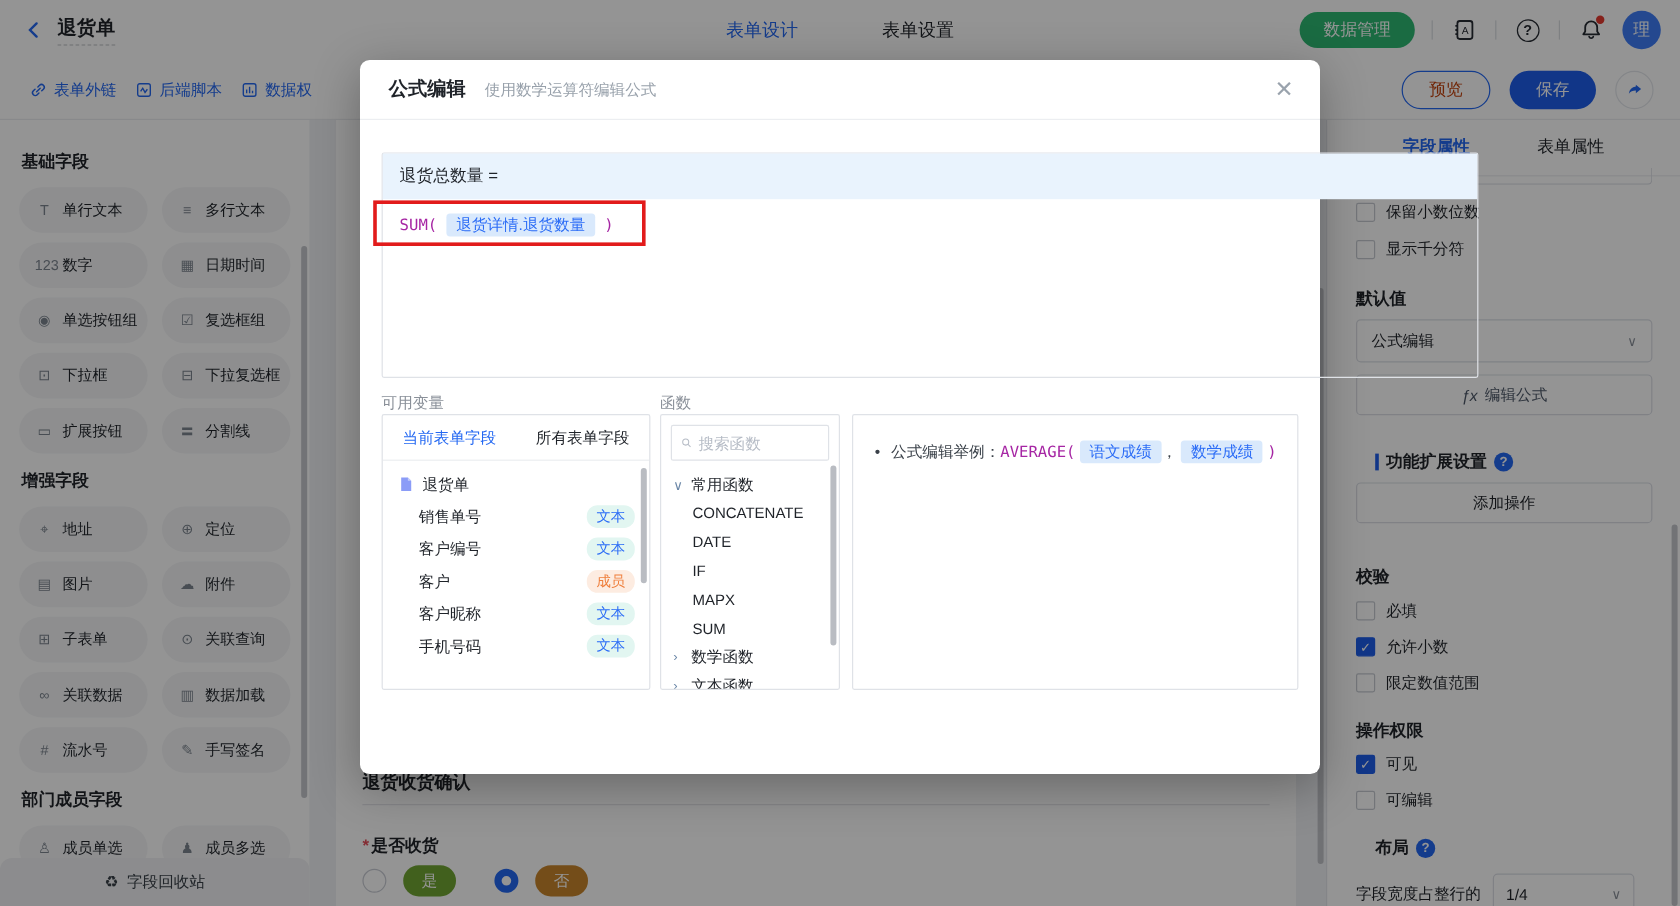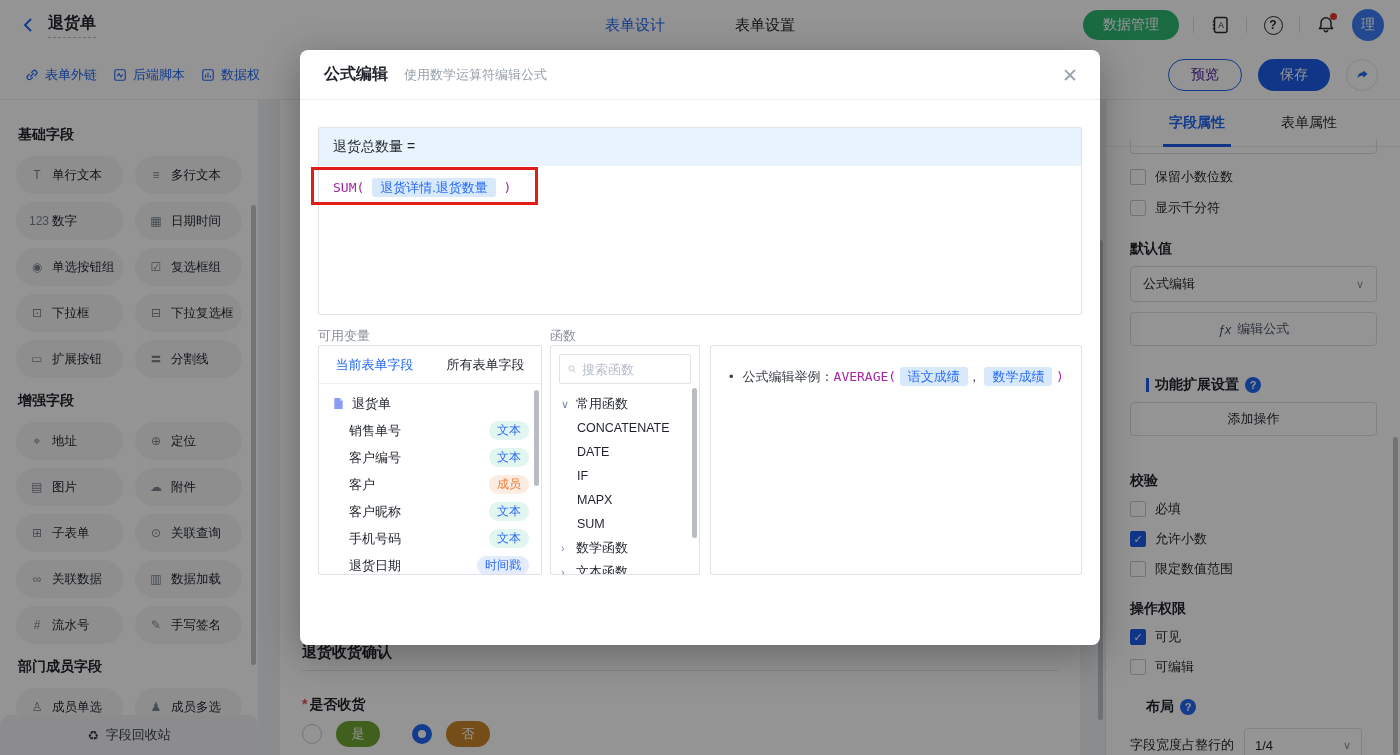--- a/index.html
+++ b/index.html
@@ -20,21 +20,21 @@
   .icon-btn { width:24px; height:24px; display:flex; align-items:center; justify-content:center; color:#272b33; cursor:pointer; position:relative; }
   .help-circle { width:19px; height:19px; border:1.5px solid #272b33; border-radius:50%; display:flex; align-items:center; justify-content:center; font-size:12px; font-weight:bold; }
   .red-dot { position:absolute; right:1px; top:0; width:7px; height:7px; background:#e5392f; border-radius:50%; }
   .avatar { width:32px; height:32px; border-radius:50%; background:#3f7df7; color:#fff; display:flex; align-items:center; justify-content:center; font-size:14px; cursor:pointer; }
 
   
   .toolbar { position:absolute; left:0; top:50px; width:1400px; height:50px; background:#fff; border-bottom:1px solid #ebedf0; z-index:1; }
   .tool-links { position:absolute; left:25px; top:0; height:50px; display:flex; align-items:center; gap:16px; }
   .tool-link { color:#2468f2; display:flex; align-items:center; gap:6px; cursor:pointer; white-space:nowrap; }
   .tool-actions { position:absolute; right:22px; top:0; height:50px; display:flex; align-items:center; gap:16px; }
-  .btn-preview { height:32px; padding:0 22px; border-radius:16px; background:#fff; border:1px solid #2468f2; color:#4c1d95; font-size:14px; cursor:pointer; }
+  .btn-preview { height:32px; padding:0 22px; border-radius:16px; background:#fff; border:1px solid #2468f2; color:#c2410c; font-size:14px; cursor:pointer; }
   .btn-save { height:32px; padding:0 22px; border-radius:16px; background:#1e5eea; border:none; color:#fff; font-size:14px; cursor:pointer; }
   .btn-share { width:32px; height:32px; border-radius:50%; background:#fff; border:1px solid #e3e6eb; color:#2468f2; display:flex; align-items:center; justify-content:center; cursor:pointer; }
 
   
   .sidebar { position:absolute; left:0; top:100px; width:258px; height:655px; background:#fff; padding:18px 16px 0 16px; overflow:hidden; z-index:1; }
   .lib-title { font-size:14px; font-weight:bold; margin:8px 0 12px 2px; }
   .lib-grid { display:grid; grid-template-columns:1fr 1fr; gap:8px 12px; margin-bottom:14px; }
   .lib-pill { height:38px; background:#f4f5f7; border-radius:19px; display:flex; align-items:center; padding-left:13px; gap:7px; cursor:pointer; white-space:nowrap; overflow:hidden; }
   .lib-ico { color:#7d858f; font-size:12px; width:16px; text-align:center; flex:none; }
   .lib-label { font-size:12.5px; }
@@ -74,21 +74,21 @@
   .layout-row { position:absolute; left:24px; display:flex; align-items:center; gap:10px; }
   .layout-sel { width:118px; height:34px; border:1px solid #dcdfe6; border-radius:4px; display:flex; align-items:center; justify-content:space-between; padding:0 10px; cursor:pointer; }
 
   
   .overlay { position:absolute; inset:0; background:rgba(0,0,0,0.42); z-index:10; }
   .modal { position:absolute; left:300px; top:50px; width:800px; height:595px; background:#fff; border-radius:8px; z-index:20; box-shadow:0 10px 40px rgba(0,0,0,.3); }
   .m-head { position:absolute; left:0; top:0; width:100%; height:50px; display:flex; align-items:center; padding:0 24px; border-bottom:1px solid #eceef1; }
   .m-title { font-size:16px; font-weight:bold; }
   .m-sub { font-size:13px; color:#98a1ab; margin-left:16px; }
   .m-close { position:absolute; right:22px; top:14px; font-size:19px; color:#9aa3ad; cursor:pointer; }
-  .fx-box { position:absolute; left:18px; top:77px; width:764px; height:188px; border:1px solid #dfe2e7; border-radius:2px; }
+  .fx-box { position:absolute; left:18px; top:77px; width:914px; height:188px; border:1px solid #dfe2e7; border-radius:2px; }
   .fx-head { height:38px; background:#e9f3fd; display:flex; align-items:center; padding-left:14px; font-size:14px; }
   .fx-body { padding:13px 14px; font-family:"DejaVu Sans Mono",monospace; font-size:13px; }
   .fn { color:#a626a4; }
   .chip { background:#d9e9fc; color:#2b6cf6; border-radius:3px; padding:2px 8px; font-family:"Liberation Sans","DejaVu Sans",sans-serif; cursor:pointer; }
   .anno { position:absolute; left:11px; top:117px; width:227px; height:38px; border:3px solid #e21b1b; pointer-events:none; }
   .m-label { position:absolute; font-size:13px; color:#8a9099; }
   .panel { position:absolute; top:295px; height:230px; border:1px solid #dfe2e7; border-radius:2px; background:#fff; overflow:hidden; }
   .var-tabs { height:38px; border-bottom:1px solid #eceef1; display:flex; }
   .var-tab { flex:1; display:flex; align-items:center; justify-content:center; font-size:13px; cursor:pointer; }
   .var-tab.active { color:#2468f2; }
@@ -449,24 +449,20 @@
             <span class="badge member">成员</span>
           </div>
           <div class="tree-row indent">
             <span class="nm">客户昵称</span>
             <span class="badge text">文本</span>
           </div>
           <div class="tree-row indent">
             <span class="nm">手机号码</span>
             <span class="badge text">文本</span>
           </div>
-          <div class="tree-row indent">
-            <span class="nm">退货日期</span>
-            <span class="badge timestamp">时间戳</span>
-          </div>
         </div>
       <div class="v-thumb" style="right:2px; top:44px; height:96px;"></div>
     </div>
 
     <div class="panel" style="left:250px; width:150px;">
       <div class="search">
         <svg width="12" height="12" viewBox="0 0 14 14">
             <circle cx="6" cy="6" r="4.4" stroke="#b6bcc6" fill="none" stroke-width="1.5"></circle>
             <path d="M9.4 9.4L13 13" stroke="#b6bcc6" stroke-width="1.5"></path>
           </svg>

